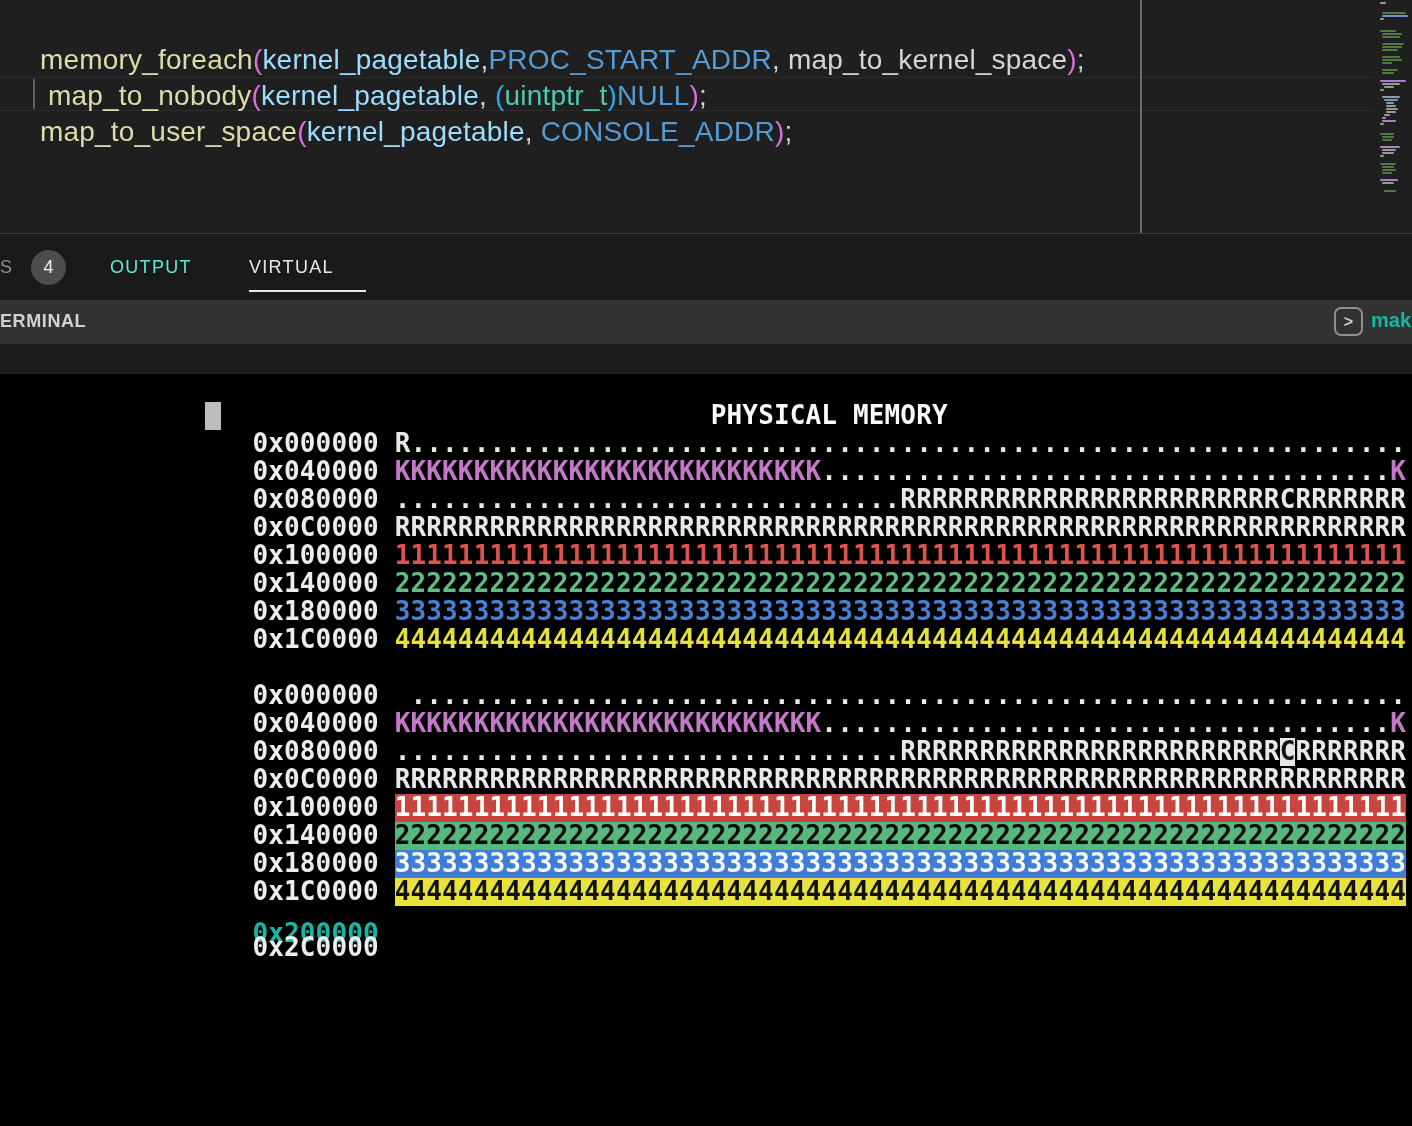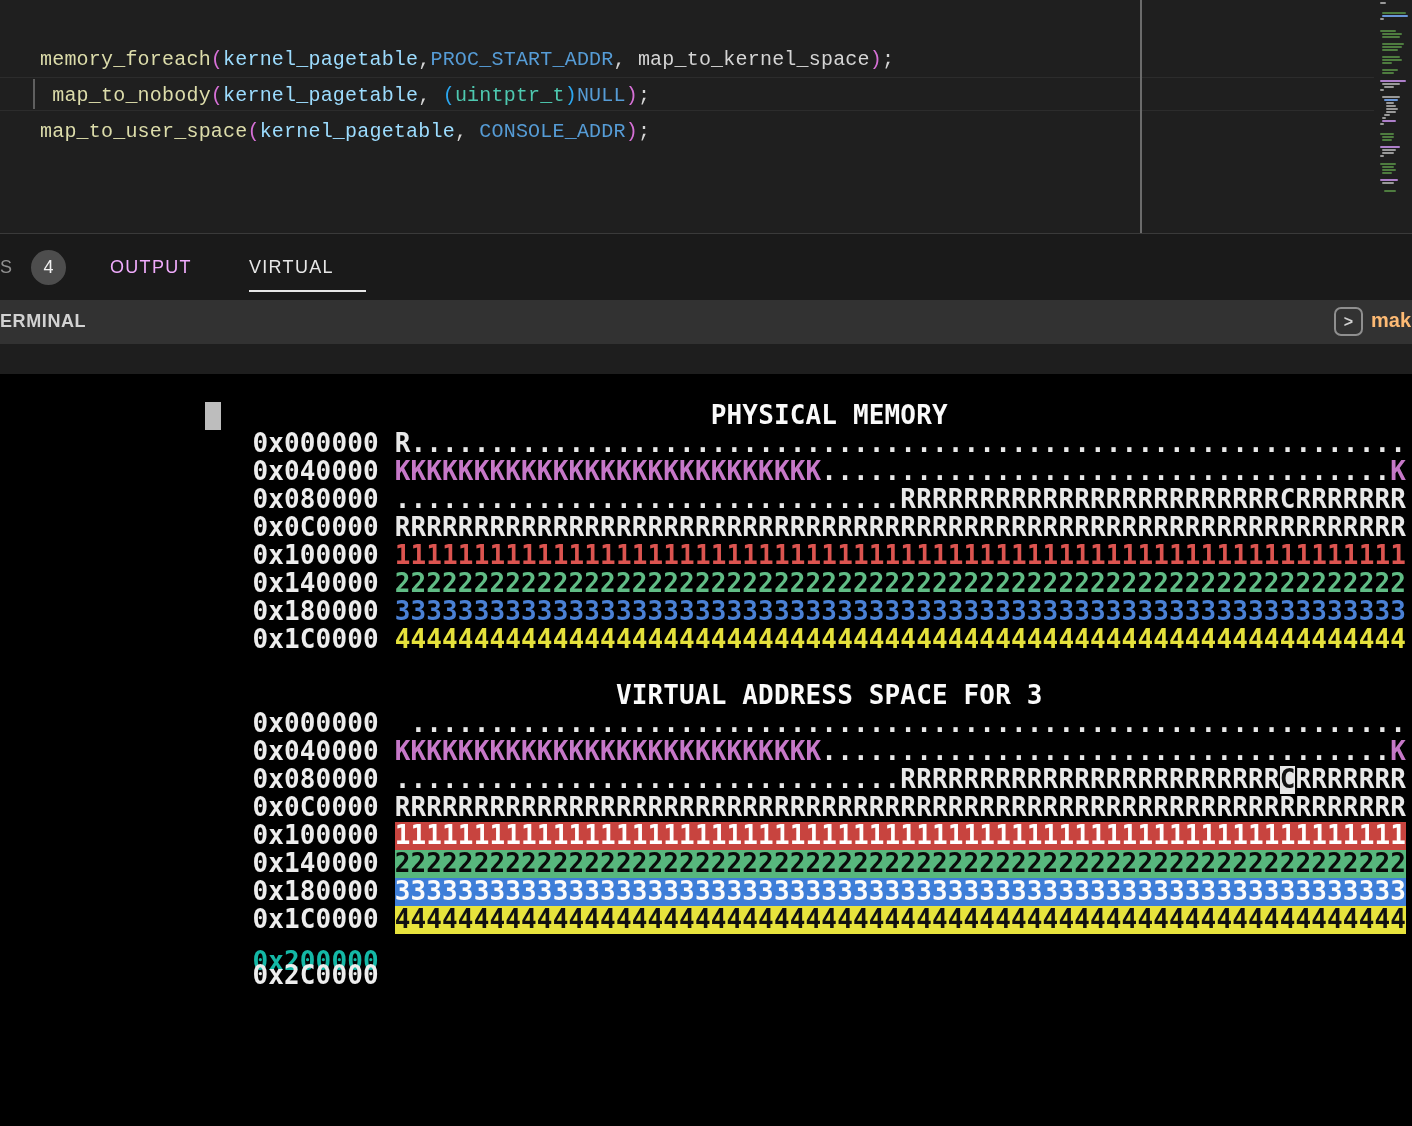--- a/index.html
+++ b/index.html
@@ -7,21 +7,21 @@
        font-family:"Liberation Sans",sans-serif;}
   .page{position:absolute;left:0;top:0;width:1412px;height:1126px;}
 
   
   #editor{position:absolute;left:0;top:0;width:1412px;height:233px;overflow:hidden;
           border-bottom:1px solid #3a3a3a;}
   #line-highlight{position:absolute;left:0;top:77px;width:1374px;height:32px;}
   #cursor{position:absolute;left:33px;top:79px;width:2px;height:30px;}
   #ruler{position:absolute;left:1140px;top:0;width:2px;height:233px;}
   #code-lines{position:absolute;left:40px;top:42px;
-              font-family:Liberation Mono, monospace;font-size:20px;line-height:36px;
+              font-family:Liberation Sans, sans-serif;font-size:28px;line-height:36px;
               letter-spacing:0.2px;white-space:pre;}
   .code-line{height:36px;white-space:pre;}
   #minimap{position:absolute;left:1374px;top:0;width:38px;height:233px;overflow:hidden;}
 
   
   #tabs{position:absolute;left:0;top:234px;width:1412px;height:66px;}
   #tabs span{position:absolute;font-size:18px;letter-spacing:1.3px;}
   #tab-problems-frag{left:0;top:23px;}
   #badge{left:31px;top:16px;width:35px;height:35px;border-radius:50%;
          text-align:center;line-height:35px;font-size:17px;letter-spacing:0 !important;}
@@ -100,46 +100,45 @@
         <div style="position: absolute; height: 2px; border-radius: 1px; top: 172px; left: 8px; width: 10px; background: rgb(78, 124, 63);"></div>
         <div style="position: absolute; height: 2px; border-radius: 1px; top: 179px; left: 6px; width: 18px; background: rgb(173, 127, 201);"></div>
         <div style="position: absolute; height: 2px; border-radius: 1px; top: 182px; left: 8px; width: 12px; background: rgb(153, 153, 153);"></div>
         <div style="position: absolute; height: 2px; border-radius: 1px; top: 190px; left: 10px; width: 12px; background: rgb(78, 124, 63);"></div>
       </div>
   </div>
 
   <div id="tabs" style="background: rgb(26, 26, 26);">
     <span id="tab-problems-frag" style="color: rgb(143, 143, 143);">S</span>
     <span id="badge" style="background: rgb(77, 77, 77); color: rgb(242, 242, 242);">4</span>
-    <span id="tab-output" style="color: #f0abfc;">OUTPUT</span>
+    <span id="tab-output" style="color: #5eead4;">OUTPUT</span>
     <span id="tab-terminal" style="color: rgb(231, 231, 231);">VIRTUAL</span>
     <div id="tab-underline" style="background: rgb(231, 231, 231);"></div>
   </div>
 
   <div id="panel-header" style="background: rgb(50, 50, 50);">
     <span id="header-title" style="color: rgb(210, 210, 210); text-align: center;">ERMINAL</span>
     <span id="launch-box" style="color: rgb(207, 207, 207);"><span>&gt;</span></span>
-    <span id="task-name" style="color: #fdba74;">mak</span>
+    <span id="task-name" style="color: #14b8a6;">mak</span>
   </div>
 
   <div id="panel-gap" style="background: rgb(30, 30, 30);"></div>
 
   <div id="terminal" style="background: rgb(0, 0, 0);">
     <div id="term-out">
         <div class="t-line"><span style="color: transparent; background: rgb(189, 189, 189);"> </span><span style="color: rgb(232, 232, 232);">                               </span><span style="color: rgb(250, 250, 250);">PHYSICAL MEMORY</span></div>
         <div class="t-line"><span style="color: rgb(237, 237, 237);">   0x000000 </span><span style="color: rgb(232, 232, 232);">R</span><span style="color: rgb(232, 232, 232);">...............................................................</span></div>
         <div class="t-line"><span style="color: rgb(237, 237, 237);">   0x040000 </span><span style="color: rgb(198, 120, 200);">KKKKKKKKKKKKKKKKKKKKKKKKKKK</span><span style="color: rgb(232, 232, 232);">....................................</span><span style="color: rgb(198, 120, 200);">K</span></div>
         <div class="t-line"><span style="color: rgb(237, 237, 237);">   0x080000 </span><span style="color: rgb(232, 232, 232);">................................</span><span style="color: rgb(232, 232, 232);">RRRRRRRRRRRRRRRRRRRRRRRR</span><span style="color: rgb(232, 232, 232);">C</span><span style="color: rgb(232, 232, 232);">RRRRRRR</span></div>
         <div class="t-line"><span style="color: rgb(237, 237, 237);">   0x0C0000 </span><span style="color: rgb(232, 232, 232);">RRRRRRRRRRRRRRRRRRRRRRRRRRRRRRRRRRRRRRRRRRRRRRRRRRRRRRRRRRRRRRRR</span></div>
         <div class="t-line"><span style="color: rgb(237, 237, 237);">   0x100000 </span><span style="color: rgb(220, 84, 80);">1111111111111111111111111111111111111111111111111111111111111111</span></div>
         <div class="t-line"><span style="color: rgb(237, 237, 237);">   0x140000 </span><span style="color: rgb(96, 188, 133);">2222222222222222222222222222222222222222222222222222222222222222</span></div>
         <div class="t-line"><span style="color: rgb(237, 237, 237);">   0x180000 </span><span style="color: rgb(74, 128, 212);">3333333333333333333333333333333333333333333333333333333333333333</span></div>
         <div class="t-line"><span style="color: rgb(237, 237, 237);">   0x1C0000 </span><span style="color: rgb(229, 225, 59);">4444444444444444444444444444444444444444444444444444444444444444</span></div>
         <div class="t-line"></div>
-        <div class="t-line"><span style="color: rgb(232, 232, 232);">                          </span><span style="color: rgb(250, 250, 250);">VIRTUAL ADDRESS SPACE FOR 3</span></div>
         <div class="t-line"><span style="color: rgb(237, 237, 237);">   0x000000 </span><span style="color: rgb(232, 232, 232);"> </span><span style="color: rgb(232, 232, 232);">...............................................................</span></div>
         <div class="t-line"><span style="color: rgb(237, 237, 237);">   0x040000 </span><span style="color: rgb(198, 120, 200);">KKKKKKKKKKKKKKKKKKKKKKKKKKK</span><span style="color: rgb(232, 232, 232);">....................................</span><span style="color: rgb(198, 120, 200);">K</span></div>
         <div class="t-line"><span style="color: rgb(237, 237, 237);">   0x080000 </span><span style="color: rgb(232, 232, 232);">................................</span><span style="color: rgb(232, 232, 232);">RRRRRRRRRRRRRRRRRRRRRRRR</span><span style="color: rgb(20, 20, 20); background: rgb(230, 230, 230);">C</span><span style="color: rgb(232, 232, 232);">RRRRRRR</span></div>
         <div class="t-line"><span style="color: rgb(237, 237, 237);">   0x0C0000 </span><span style="color: rgb(232, 232, 232);">RRRRRRRRRRRRRRRRRRRRRRRRRRRRRRRRRRRRRRRRRRRRRRRRRRRRRRRRRRRRRRRR</span></div>
         <div class="t-line"><span style="color: rgb(237, 237, 237);">   0x100000 </span><span style="color: rgb(255, 255, 255); background: rgb(200, 68, 63);">1111111111111111111111111111111111111111111111111111111111111111</span></div>
         <div class="t-line"><span style="color: rgb(237, 237, 237);">   0x140000 </span><span style="color: rgb(10, 10, 10); background: rgb(87, 183, 125);">2222222222222222222222222222222222222222222222222222222222222222</span></div>
         <div class="t-line"><span style="color: rgb(237, 237, 237);">   0x180000 </span><span style="color: rgb(251, 251, 251); background: rgb(62, 126, 216);">3333333333333333333333333333333333333333333333333333333333333333</span></div>
         <div class="t-line"><span style="color: rgb(237, 237, 237);">   0x1C0000 </span><span style="color: rgb(17, 17, 17); background: rgb(231, 227, 60);">4444444444444444444444444444444444444444444444444444444444444444</span></div>
         <div class="t-line"><span style="color: #14b8a6; margin-top: 14px;">   0x200000 </span></div>
         <div class="t-line"><span style="color: rgb(237, 237, 237);">   0x2C0000 </span></div>

